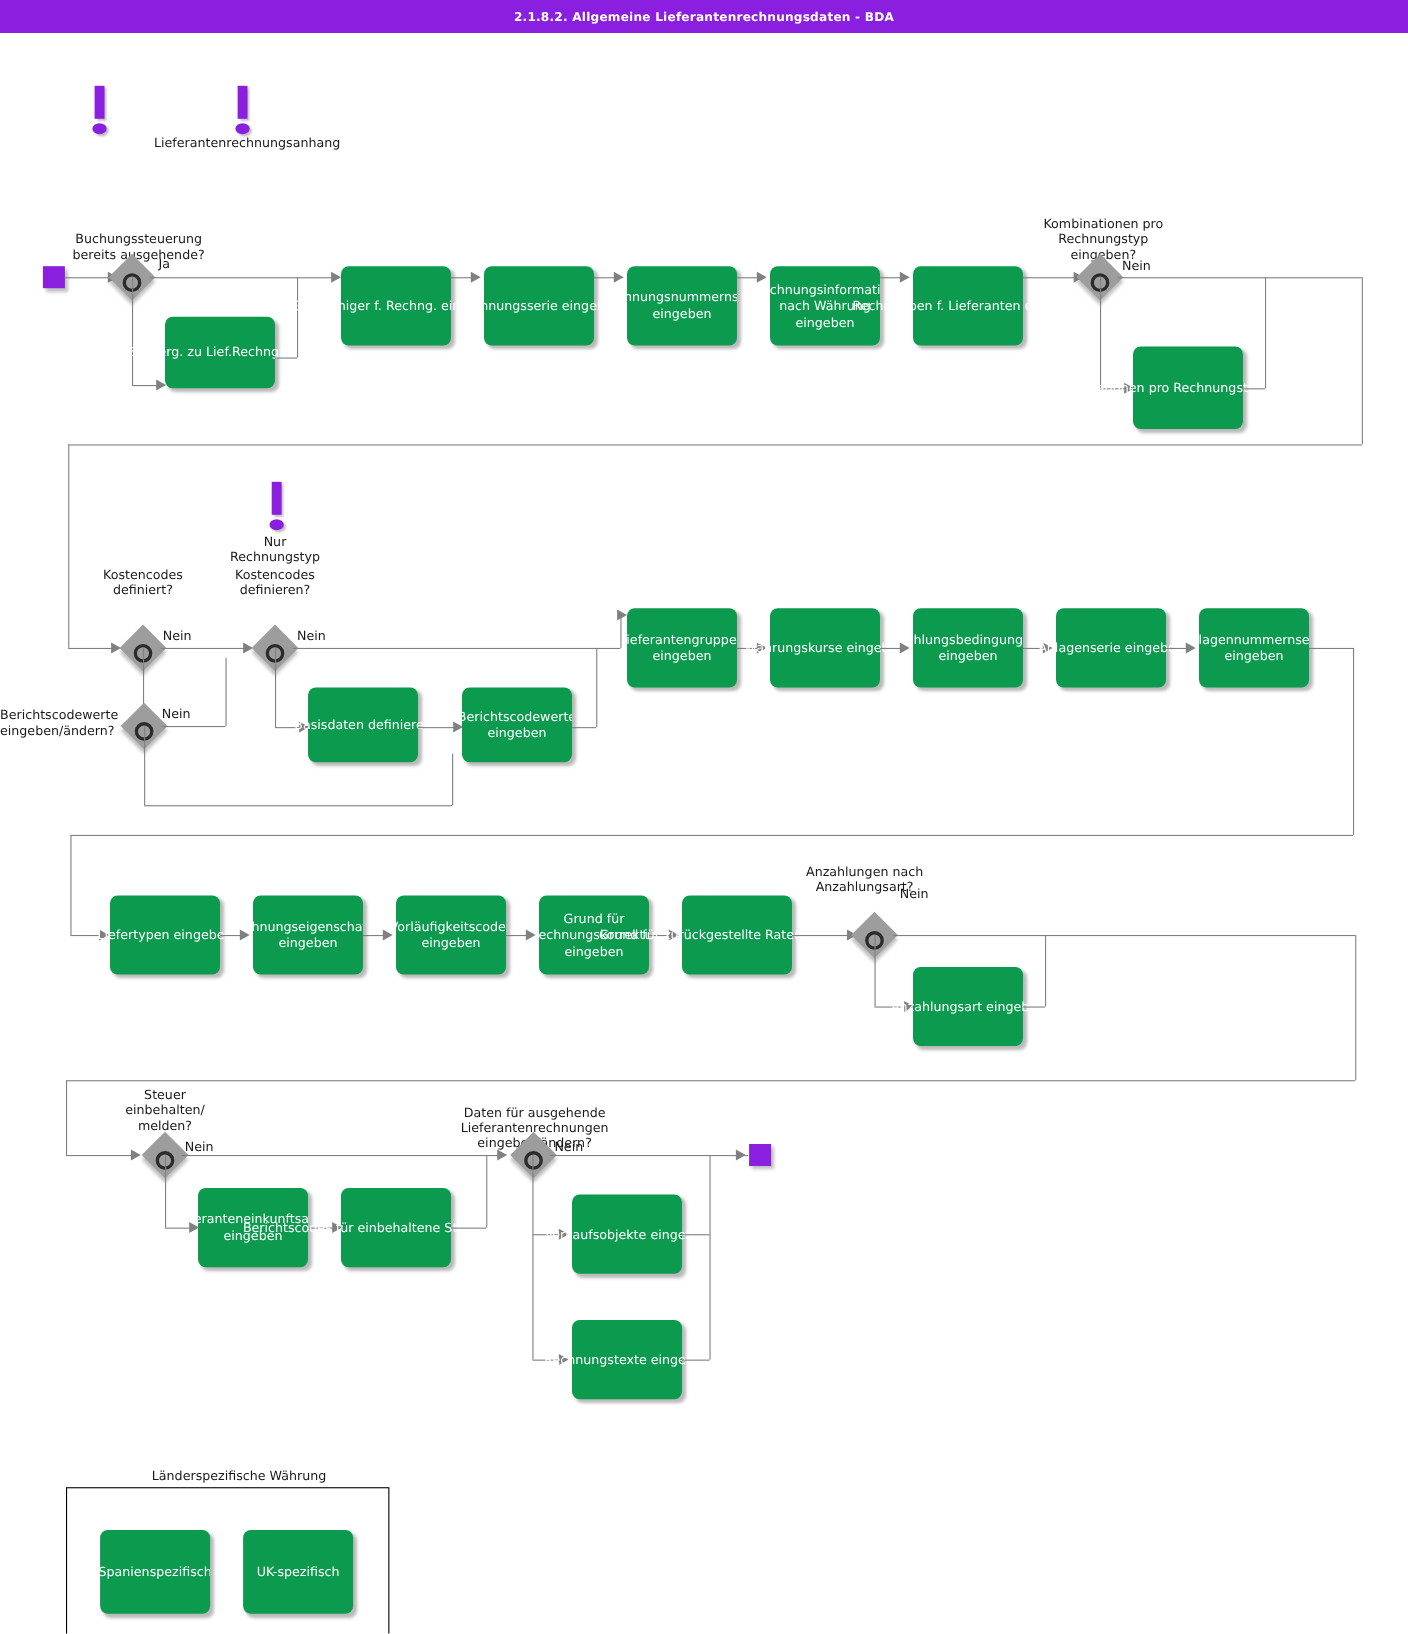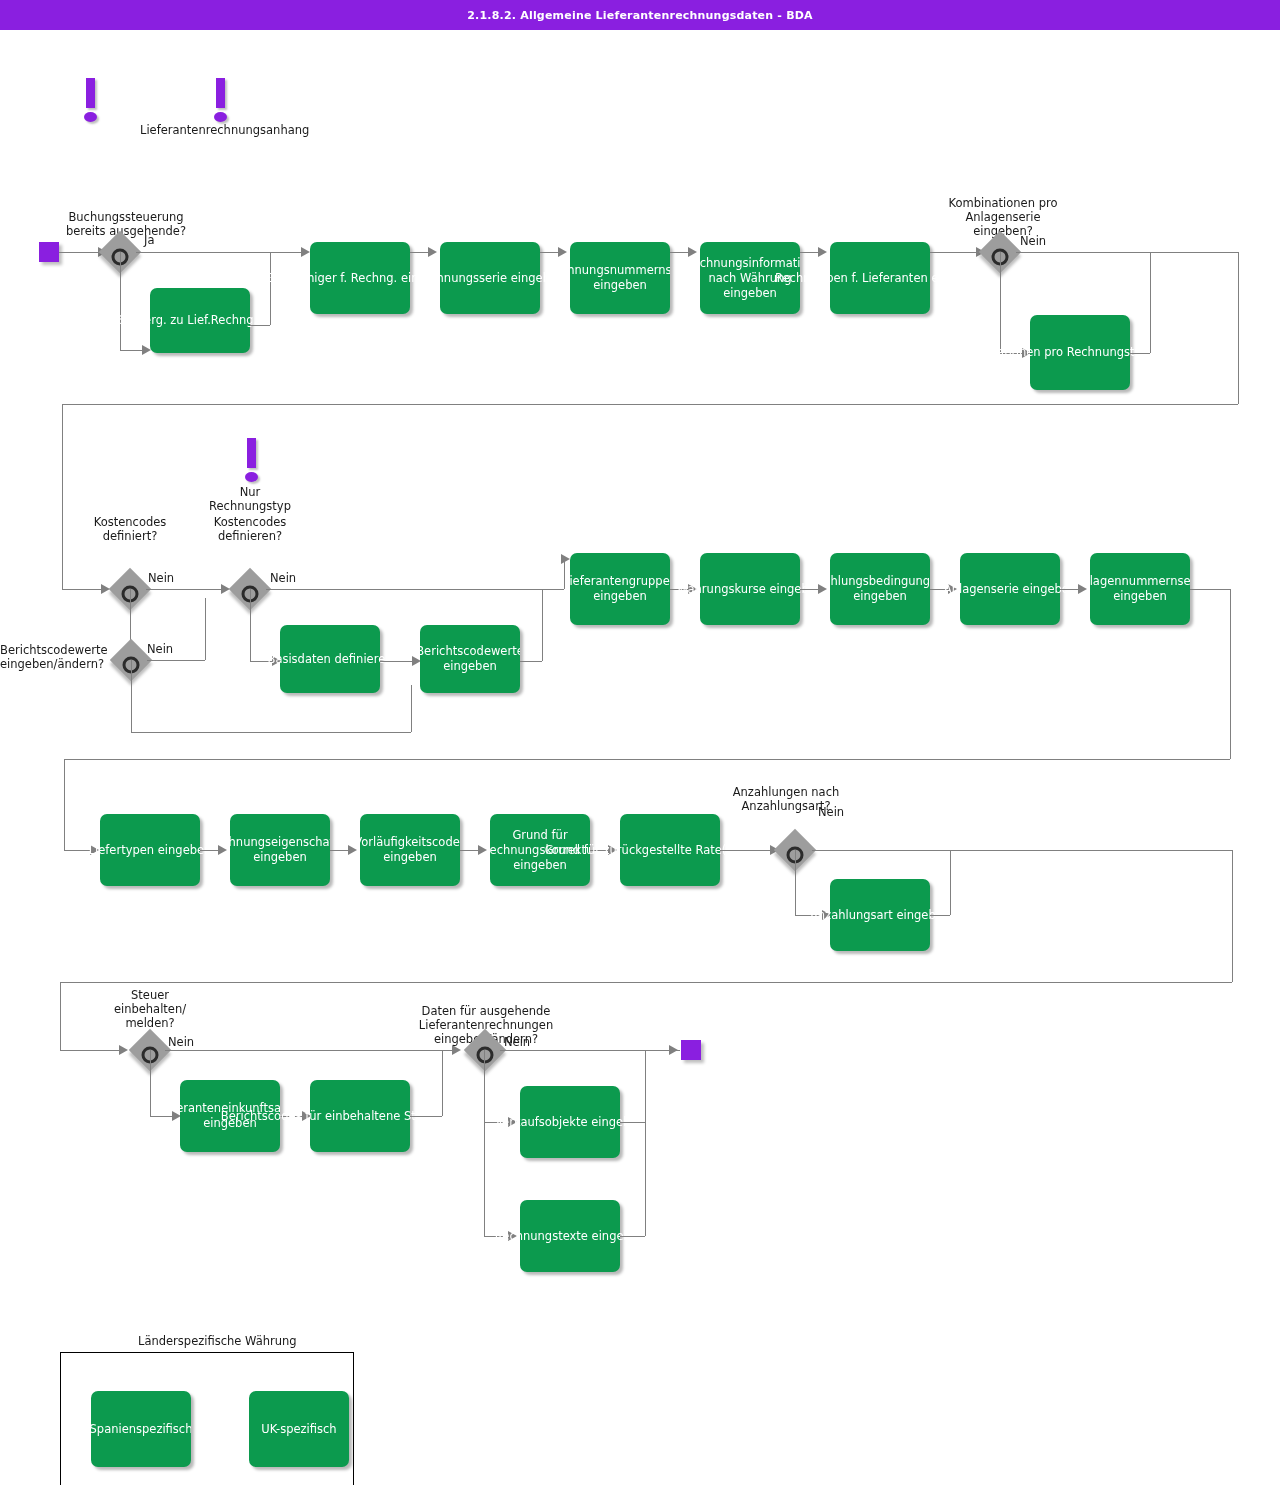--- a/index.html
+++ b/index.html
@@ -177,21 +177,21 @@
 
   <div class="proc" style="left:830px;top:212px;width:100px;height:72px;">
     <span class="lbl">Rechn.Typen f.
 Lieferanten
 eingeben</span>
   </div>
   <div class="ln lnh" style="left:930px;top:222px;width:50px;"></div>
   <div class="arw" style="left:976px;top:217px;"></div>
 
   <div class="cap" style="left:930px;top:166px;width:146px;">Kombinationen pro
-Anlagenserie
+Rechnungstyp
 eingeben?</div>
   <div class="diamond" style="left:985px;top:207px;"></div>
   <div class="branch" style="left:1020px;top:204px;">Nein</div>
 
   <div class="ln lnh" style="left:1016px;top:222px;width:222px;"></div>
   <div class="ln lnv" style="left:1238px;top:222px;height:152px;"></div>
   <div class="ln lnh" style="left:62px;top:374px;width:1176px;"></div>
   <div class="ln lnv" style="left:62px;top:374px;height:185px;"></div>
   <div class="ln lnh" style="left:62px;top:559px;width:42px;"></div>
   <div class="arw" style="left:101px;top:554px;"></div>
@@ -413,18 +413,18 @@
   </div>
   <div class="ln lnh" style="left:620px;top:1092px;width:25px;"></div>
   <div class="ln lnh" style="left:620px;top:1206px;width:25px;"></div>
   <div class="ln lnv" style="left:645px;top:1020px;height:186px;"></div>
 
   <div id="legendtitle" style="left:138px;top:1304px;">Länderspezifische Währung</div>
   <div id="legendbox" style="left:60px;top:1322px;width:292px;height:152px;">
     <div class="proc clip" style="left:30px;top:38px;width:100px;height:76px;">
       <span class="lbl">Spanienspezifisch</span>
     </div>
-    <div class="proc" style="left:160px;top:38px;width:100px;height:76px;margin-left:28px;">
+    <div class="proc" style="left:160px;top:38px;width:100px;height:76px;">
       <span class="lbl">UK-spezifisch</span>
     </div>
   </div>
 
 </div>
 
 </body></html>

